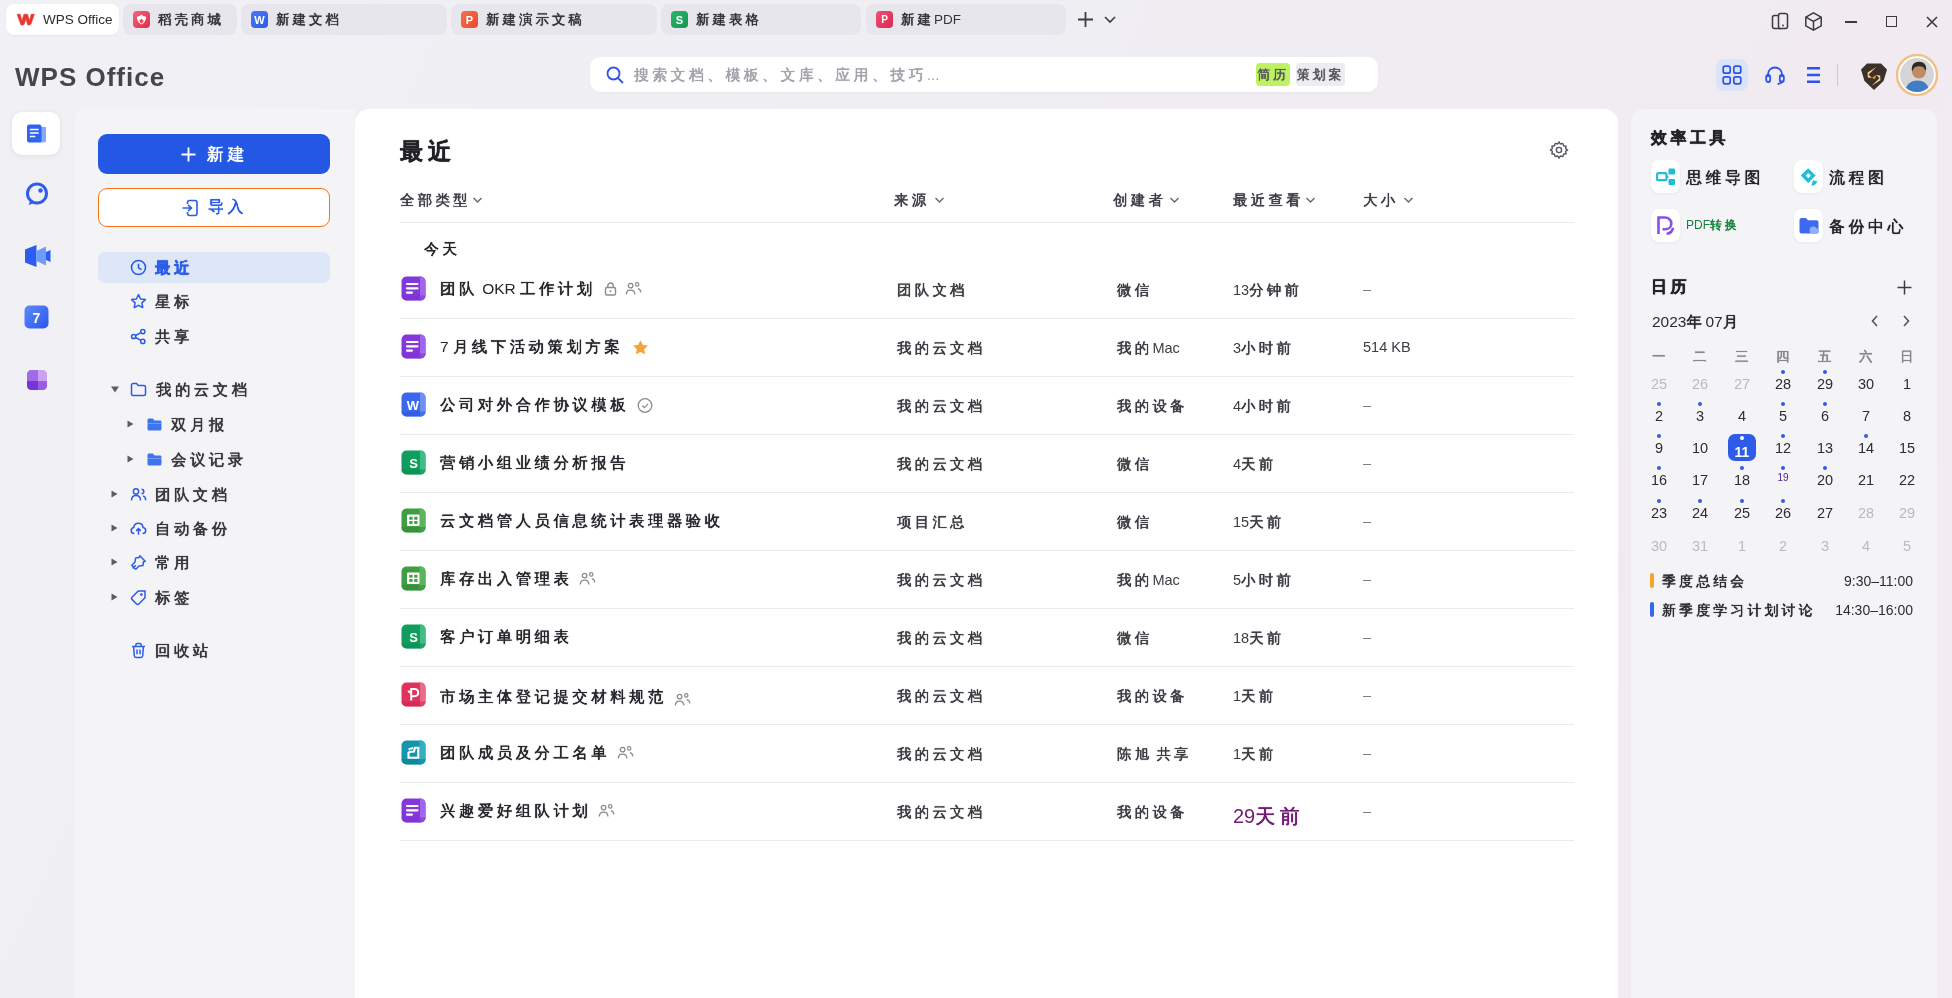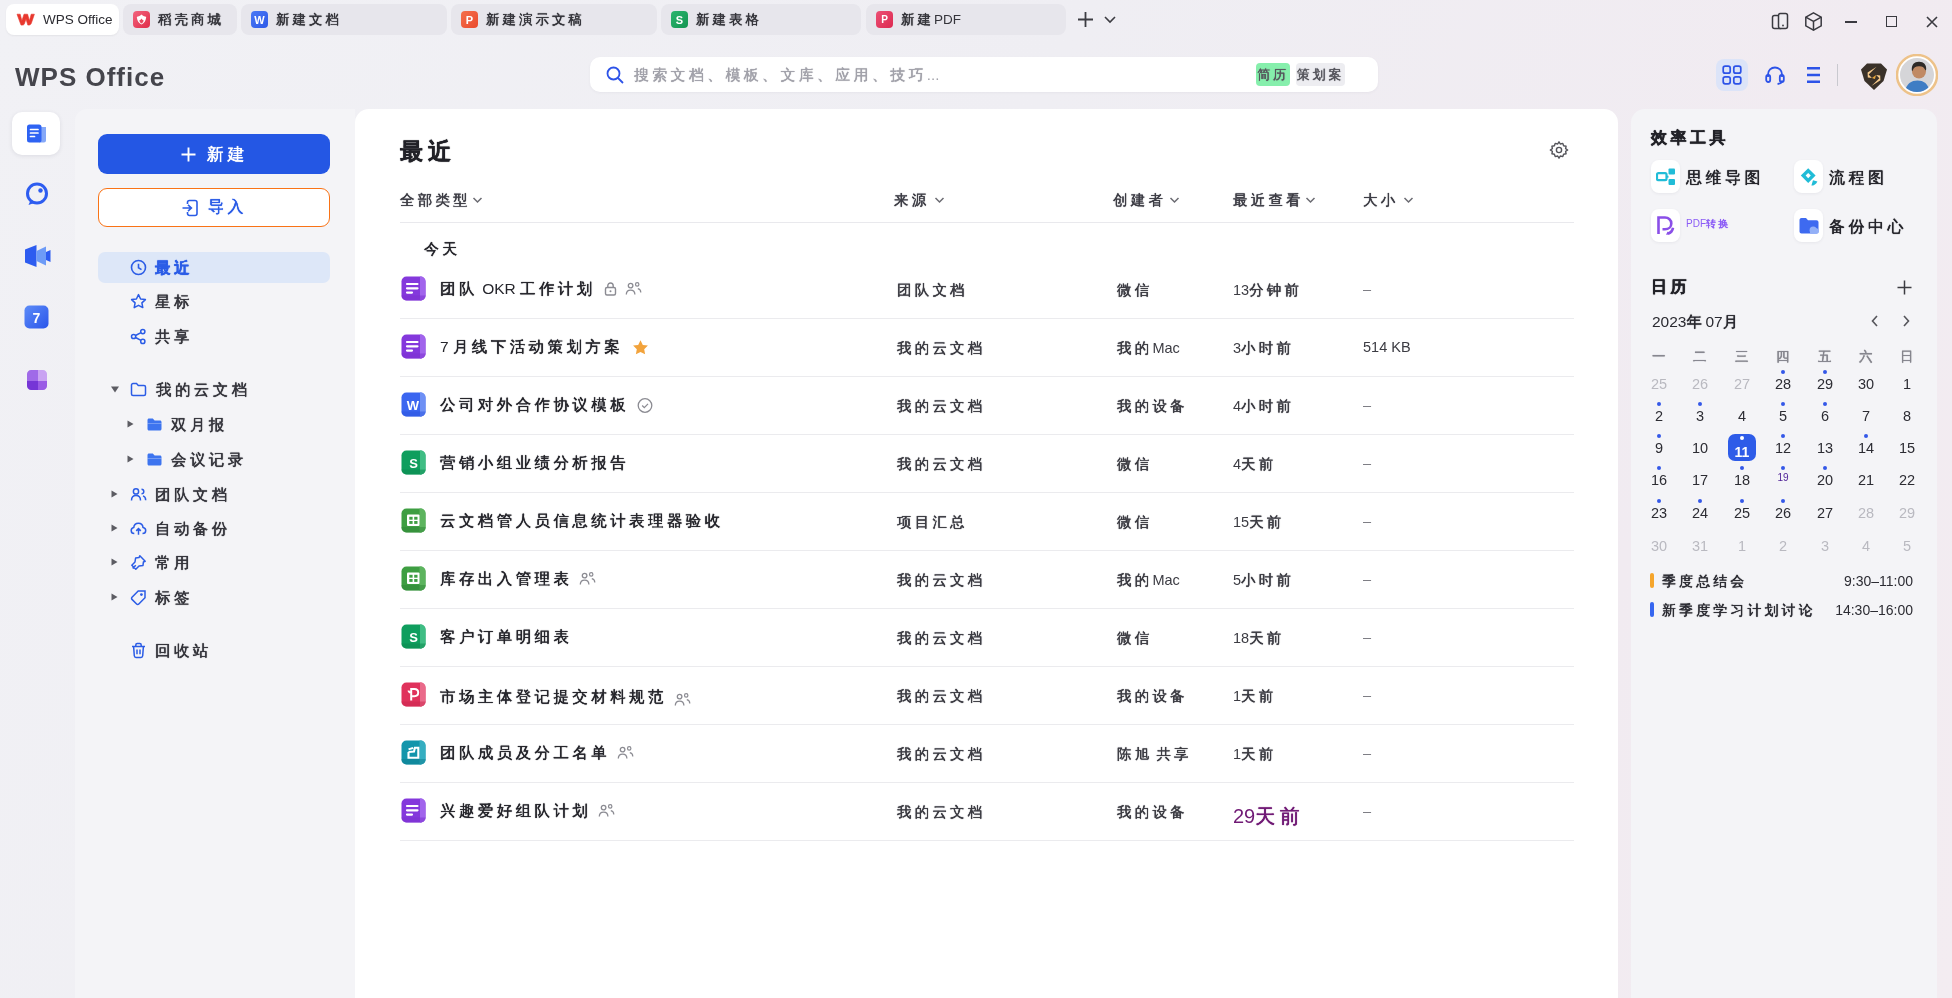--- a/index.html
+++ b/index.html
@@ -74,21 +74,21 @@
   </svg>
 
 <div class="abs" style="left:15px;top:62px;width:300px;height:32px;font-size:26px;font-weight:bold;color:#45454c;letter-spacing:1px">WPS Office</div>
 
 <div class="abs" style="left:590px;top:57px;width:788px;height:35px;background:#fff;border-radius:10px;box-shadow:0 1px 3px rgba(60,60,80,.05)"></div>
 <svg class="abs" style="left:605px;top:65px" width="20" height="20" viewBox="0 0 20 20">
     <circle cx="8.5" cy="8.5" r="6" fill="none" stroke="#2d53e8" stroke-width="1.8"></circle>
     <path d="M13 13 L18 18" stroke="#2d53e8" stroke-width="1.8"></path>
   </svg>
 <div class="abs" style="left:634px;top:66px;font-size:15px;color:#a2a2aa"><span class="ck">搜索文档、模板、文库、应用、技巧</span>...</div>
-<div class="abs" style="left:1256px;top:63px;width:34px;height:23px;background:#86efac;border-radius:4px;color:#55555c;font-size:13px;text-align:center;line-height:23px"><span class="ck">简历</span></div>
+<div class="abs" style="left:1256px;top:63px;width:34px;height:23px;background:#bef264;border-radius:4px;color:#55555c;font-size:13px;text-align:center;line-height:23px"><span class="ck">简历</span></div>
 <div class="abs" style="left:1296px;top:63px;width:49px;height:23px;background:#ededf1;border-radius:4px;color:#55555c;font-size:13px;text-align:center;line-height:23px"><span class="ck">策划案</span></div>
 
 <div class="abs" style="left:1716px;top:59px;width:32px;height:32px;background:#dce4f8;border-radius:8px"></div>
 <svg class="abs" style="left:1722px;top:65px" width="20" height="20" viewBox="0 0 20 20">
  <rect x="1.2" y="1.2" width="7" height="7" rx="2" fill="none" stroke="#2d53e8" stroke-width="1.7"></rect>
  <rect x="11.8" y="1.2" width="7" height="7" rx="2" fill="none" stroke="#2d53e8" stroke-width="1.7"></rect>
  <rect x="1.2" y="11.8" width="7" height="7" rx="2" fill="none" stroke="#2d53e8" stroke-width="1.7"></rect>
  <rect x="11.8" y="11.8" width="7" height="7" rx="2" fill="none" stroke="#2d53e8" stroke-width="1.7"></rect>
 </svg>
 <svg class="abs" style="left:1763px;top:63px" width="25" height="25" viewBox="0 0 25 25">
@@ -505,21 +505,21 @@
  </svg>
   </div>
 <div class="abs" style="left:1829px;top:168px;font-size:16px;color:#26262c"><span class="ck">流程图</span></div>
 <div class="abs" style="left:1651px;top:209px;width:29px;height:33px;background:#fff;border-radius:8px;box-shadow:0 1px 3px rgba(50,50,80,.07);display:flex;align-items:center;justify-content:center">
     <svg width="21" height="21" viewBox="0 0 21 21">
   <path d="M3.5 19 V2.5 H10 C13.6 2.5 16.3 5 16.3 8.4 C16.3 11.8 13.6 14.3 10 14.3 H7.5" fill="none" stroke="#8a4fe8" stroke-width="2.6"></path>
   <path d="M13 18.6 C15.8 17.8 17.6 15.6 18 12.8" fill="none" stroke="#8a4fe8" stroke-width="2.6"></path>
   <path d="M11 19.8 L14.6 19.5 L12.6 16.4 Z" fill="#8a4fe8"></path>
  </svg>
   </div>
-<div class="abs" style="left:1686px;top:217px;font-size:10px;color:#8b5cf6">PDF<span class="ck">转换</span></div>
+<div class="abs" style="left:1686px;top:217px;font-size:12px;color:#15803d">PDF<span class="ck">转换</span></div>
 <div class="abs" style="left:1794px;top:209px;width:29px;height:33px;background:#fff;border-radius:8px;box-shadow:0 1px 3px rgba(50,50,80,.07);display:flex;align-items:center;justify-content:center">
     <svg width="22" height="20" viewBox="0 0 22 20">
   <path d="M1.5 4 C1.5 2.9 2.4 2 3.5 2 H8 L10 4.3 H18.5 C19.6 4.3 20.5 5.2 20.5 6.3 V15.5 C20.5 16.6 19.6 17.5 18.5 17.5 H3.5 C2.4 17.5 1.5 16.6 1.5 15.5 Z" fill="#3e6af0"></path>
   <circle cx="15.2" cy="14.2" r="3.6" fill="#93b0f7"></circle>
   <circle cx="18.2" cy="14.8" r="2.6" fill="#93b0f7"></circle>
   <rect x="12" y="14.8" width="8.5" height="2.7" rx="1.3" fill="#93b0f7"></rect>
  </svg>
   </div>
 <div class="abs" style="left:1829px;top:217px;font-size:16px;color:#26262c"><span class="ck">备份中心</span></div>
 <div class="abs" style="left:1651px;top:277px;font-size:16px;font-weight:bold;color:#212127"><span class="ck">日历</span></div>

